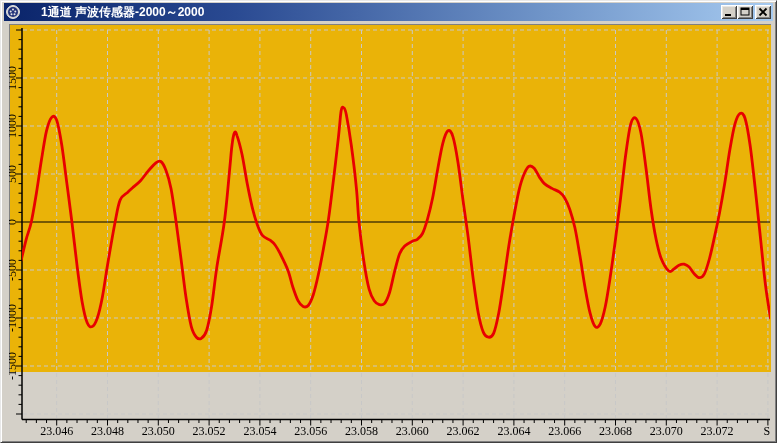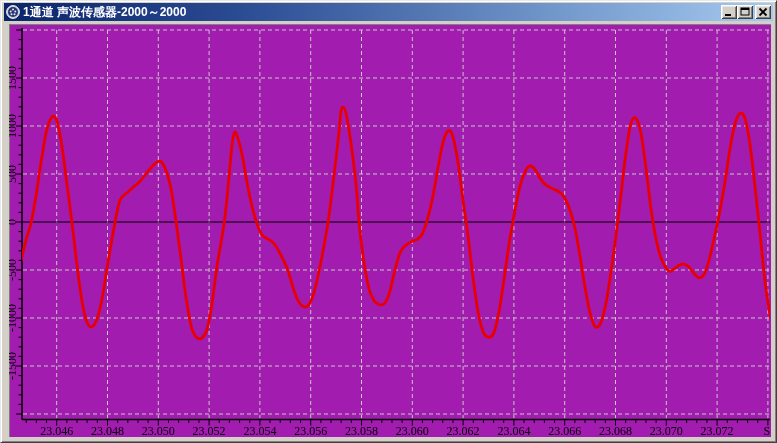--- a/index.html
+++ b/index.html
@@ -11,39 +11,40 @@
   .window-frame{
     position:absolute;inset:0;
     border:1px solid;border-color:#e8e8e8 #404040 #404040 #e8e8e8;
     box-shadow:inset 1px 1px 0 #ffffff, inset -1px -1px 0 #808080;
   }
   .titlebar{
     position:absolute;left:4px;top:3px;right:4px;height:18px;
     display:flex;align-items:center;
     padding:0 2px;
     background:linear-gradient(to right,#0a246a 0%,#2a4a92 30%,#6f94c8 70%,#a6caf0 100%);
+    gap:18px;
   }
   .titlebar-icon{width:14px;height:14px;margin-right:3px;flex:0 0 auto;}
   .title-text{
     color:#ffffff;font-weight:bold;font-size:12px;line-height:18px;
     white-space:nowrap;flex:1 1 auto;
     font-family:"Liberation Sans","DejaVu Sans",sans-serif;
   }
   .title-buttons{display:flex;align-items:center;flex:0 0 auto;}
   .tb-btn{
     width:16px;height:14px;background:#d4d0c8;
     box-shadow:inset 1px 1px 0 #ffffff, inset -1px -1px 0 #404040,
                inset 2px 2px 0 #e8e6e3, inset -2px -2px 0 #808080;
     margin-left:0;position:relative;padding:0;border:0;cursor:default;
   }
   .tb-btn.close{margin-left:2px;}
   .tb-btn svg{position:absolute;left:0;top:0;}
   .client{
-    position:absolute;left:9px;top:24px;width:762px;height:413px;
-    background:#a21caf;
+    position:absolute;left:9px;top:24px;width:762px;height:348px;
+    background:#eab308;
     box-shadow:inset 1px 1px 0 #808080;
   }
   .client svg{position:absolute;left:0;top:0;}
   text{font-family:"Liberation Serif","DejaVu Serif",serif;}
 </style>
 </head>
 <body>
 
 <div class="window-frame"></div>
 

